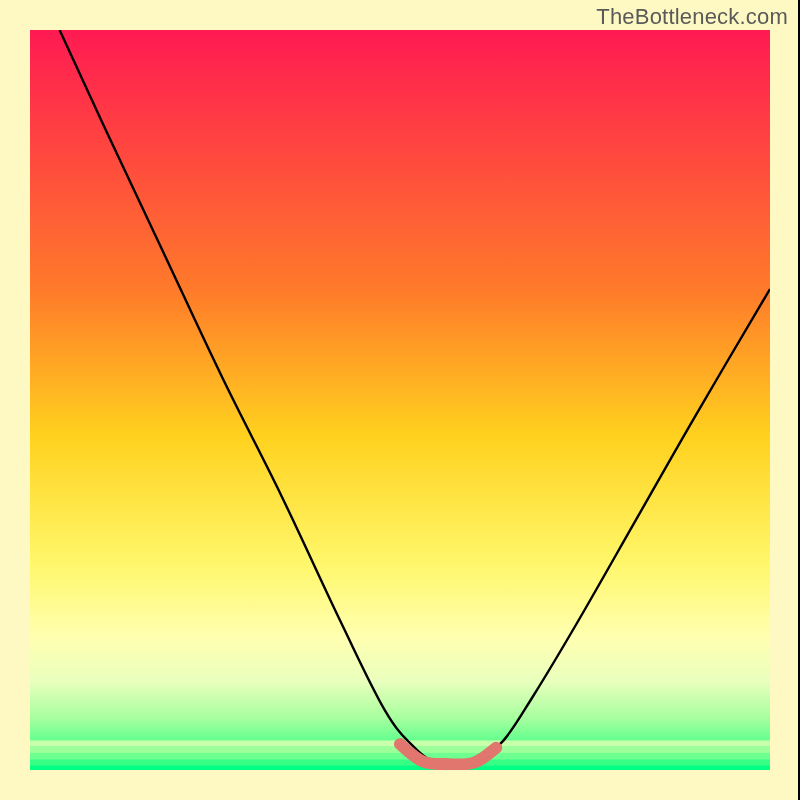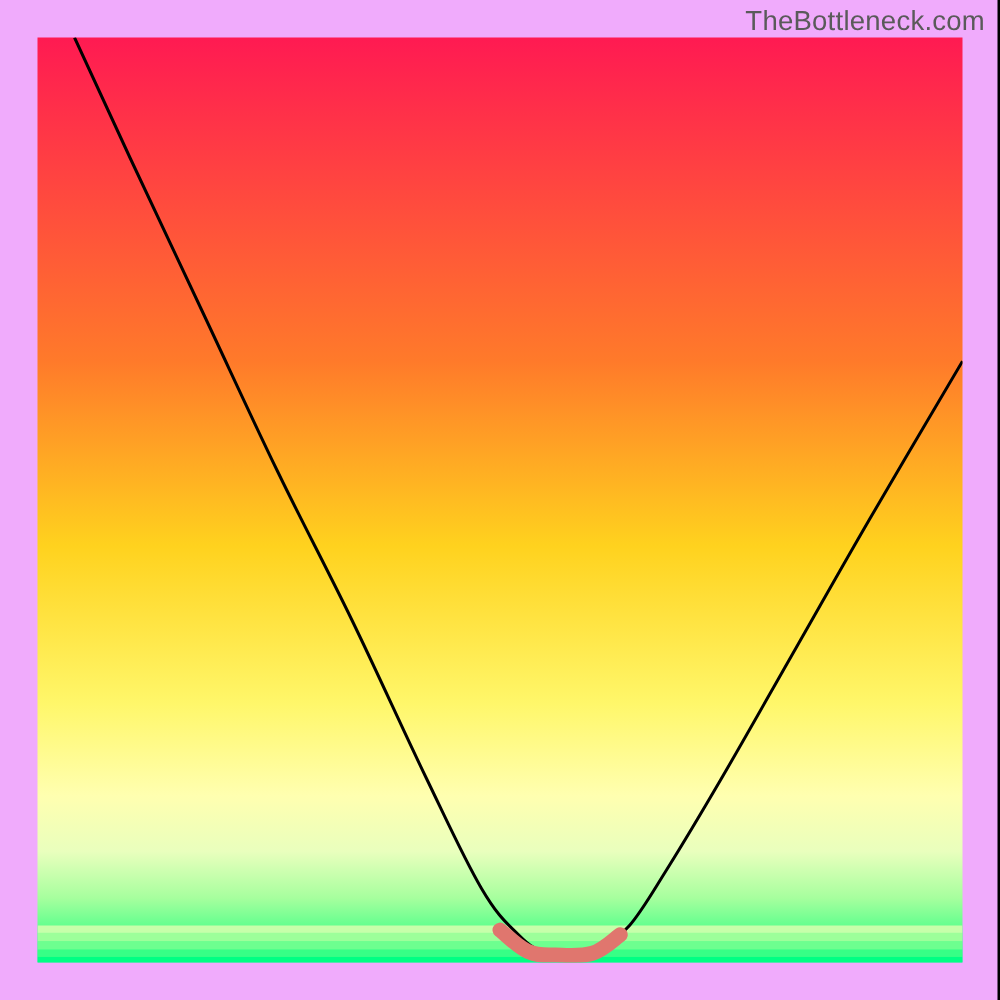--- a/index.html
+++ b/index.html
@@ -8,21 +8,21 @@
     width: 800px;
     height: 800px;
     background: #000;
     overflow: hidden;
     font-family: Arial, Helvetica, sans-serif;
   }
   .frame {
     position: relative;
     width: 798px;
     height: 800px;
-    background: #f0abfc;
+    background: #fef9c3;
   }
   .watermark {
     position: absolute;
     top: 4px;
     right: 10px;
     color: #5a5a5a;
     font-size: 22px;
     letter-spacing: 0.2px;
     font-weight: 500;
     z-index: 10;

